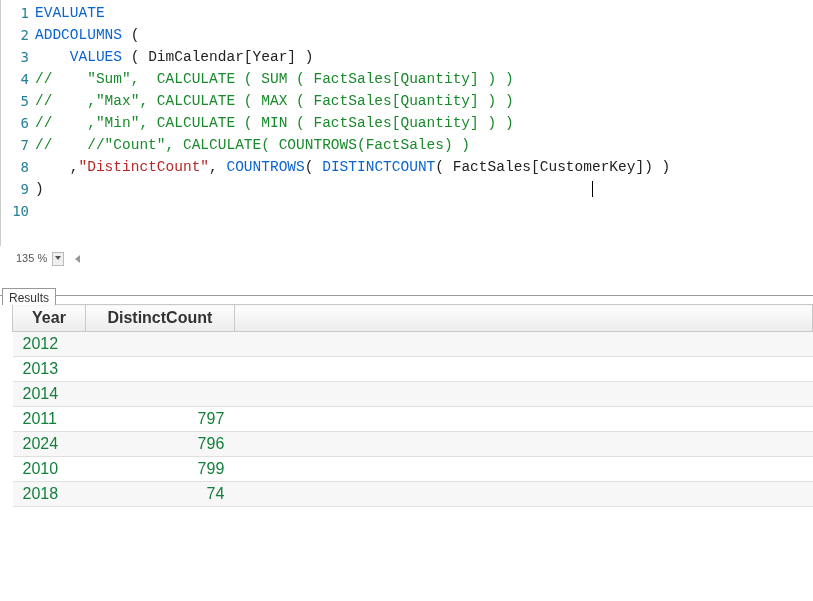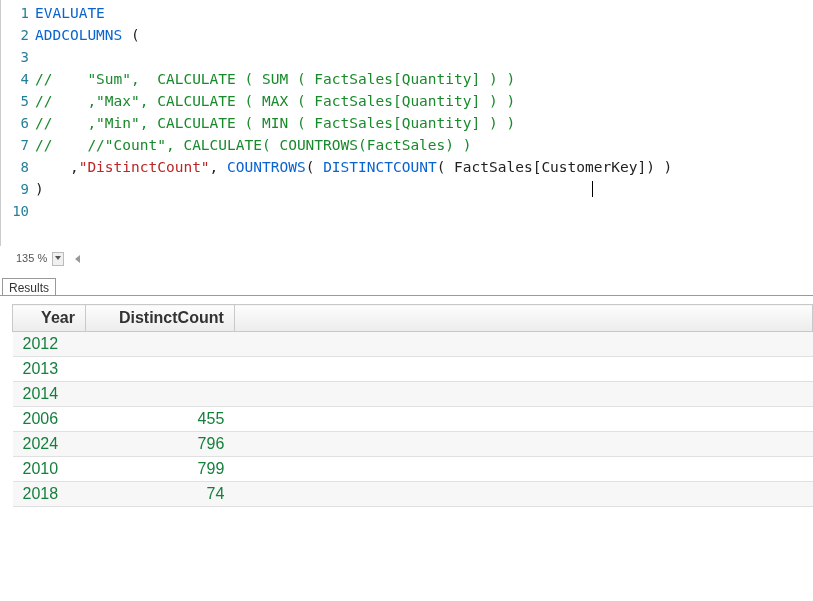--- a/index.html
+++ b/index.html
@@ -31,20 +31,21 @@
       text-align: right;
       color: #267F99;
       padding-right: 6px;
       user-select: none;
       font-size: 14px;
     }
     .code {
       display: inline-block;
       white-space: pre;
       color: #222;
+      font-family: Liberation Mono, monospace;
     }
     .tk-kw    { color: #0a64d0; }
     .tk-str   { color: #bb2525; }
     .tk-cmt   { color: #198a2b; }
 
     .zoom-bar {
       position: absolute;
       top: 252px;
       left: 16px;
       font-family: "Segoe UI", Tahoma, sans-serif;
@@ -87,39 +88,39 @@
       display: inline-block;
       font-family: "Segoe UI", Tahoma, sans-serif;
       font-size: 12px;
       color: #333;
       padding: 2px 6px 0 6px;
       border: 1px solid #999;
       border-bottom: none;
       margin-left: 2px;
       background: #fff;
       position: relative;
-      top: 1px;
+      top: 11px;
       z-index: 2;
     }
     .results-divider {
       border-top: 1px solid #999;
     }
     .grid {
       margin: 8px 0 0 12px;
       font-family: "Segoe UI", Tahoma, sans-serif;
       font-size: 16px;
       border-collapse: collapse;
     }
     .grid th {
       background: linear-gradient(#fdfdfd,#ececec);
       border: 1px solid #c8c8c8;
       font-weight: bold;
       color: #333;
       padding: 4px 10px;
-      text-align: right;
+      text-align: center;
     }
     .grid td {
       border-bottom: 1px solid #e0e0e0;
       padding: 3px 10px;
       color: #15803d;
     }
     .grid tr:nth-child(odd) td { background: #f7f7f7; }
     .grid tr:nth-child(even) td { background: #fff; }
     .col-year { width: 52px; text-align: left; }
     .col-dc   { width: 128px; text-align: right; }
@@ -140,20 +141,21 @@
     <div class="line">
       <span class="gutter">1</span>
       <span class="code"><span class="tk-kw">EVALUATE</span></span>
     </div>
     <div class="line">
       <span class="gutter">2</span>
       <span class="code"><span class="tk-kw">ADDCOLUMNS</span><span> (</span></span>
     </div>
     <div class="line">
       <span class="gutter">3</span>
+      <span class="code"><span>    </span><span class="tk-kw">VALUES</span><span> ( DimCalendar[Year] )</span></span>
     </div>
     <div class="line">
       <span class="gutter">4</span>
       <span class="code"><span class="tk-cmt">//    "Sum",  CALCULATE ( SUM ( FactSales[Quantity] ) )</span></span>
     </div>
     <div class="line">
       <span class="gutter">5</span>
       <span class="code"><span class="tk-cmt">//    ,"Max", CALCULATE ( MAX ( FactSales[Quantity] ) )</span></span>
     </div>
     <div class="line">
@@ -205,22 +207,22 @@
           <td class="col-year">2013</td>
           <td class="col-dc"></td>
           <td></td>
         </tr>
         <tr>
           <td class="col-year">2014</td>
           <td class="col-dc"></td>
           <td></td>
         </tr>
         <tr>
-          <td class="col-year">2006</td>
-          <td class="col-dc">455</td>
+          <td class="col-year">2011</td>
+          <td class="col-dc">797</td>
           <td></td>
         </tr>
         <tr>
           <td class="col-year">2024</td>
           <td class="col-dc">796</td>
           <td></td>
         </tr>
         <tr>
           <td class="col-year">2010</td>
           <td class="col-dc">799</td>

